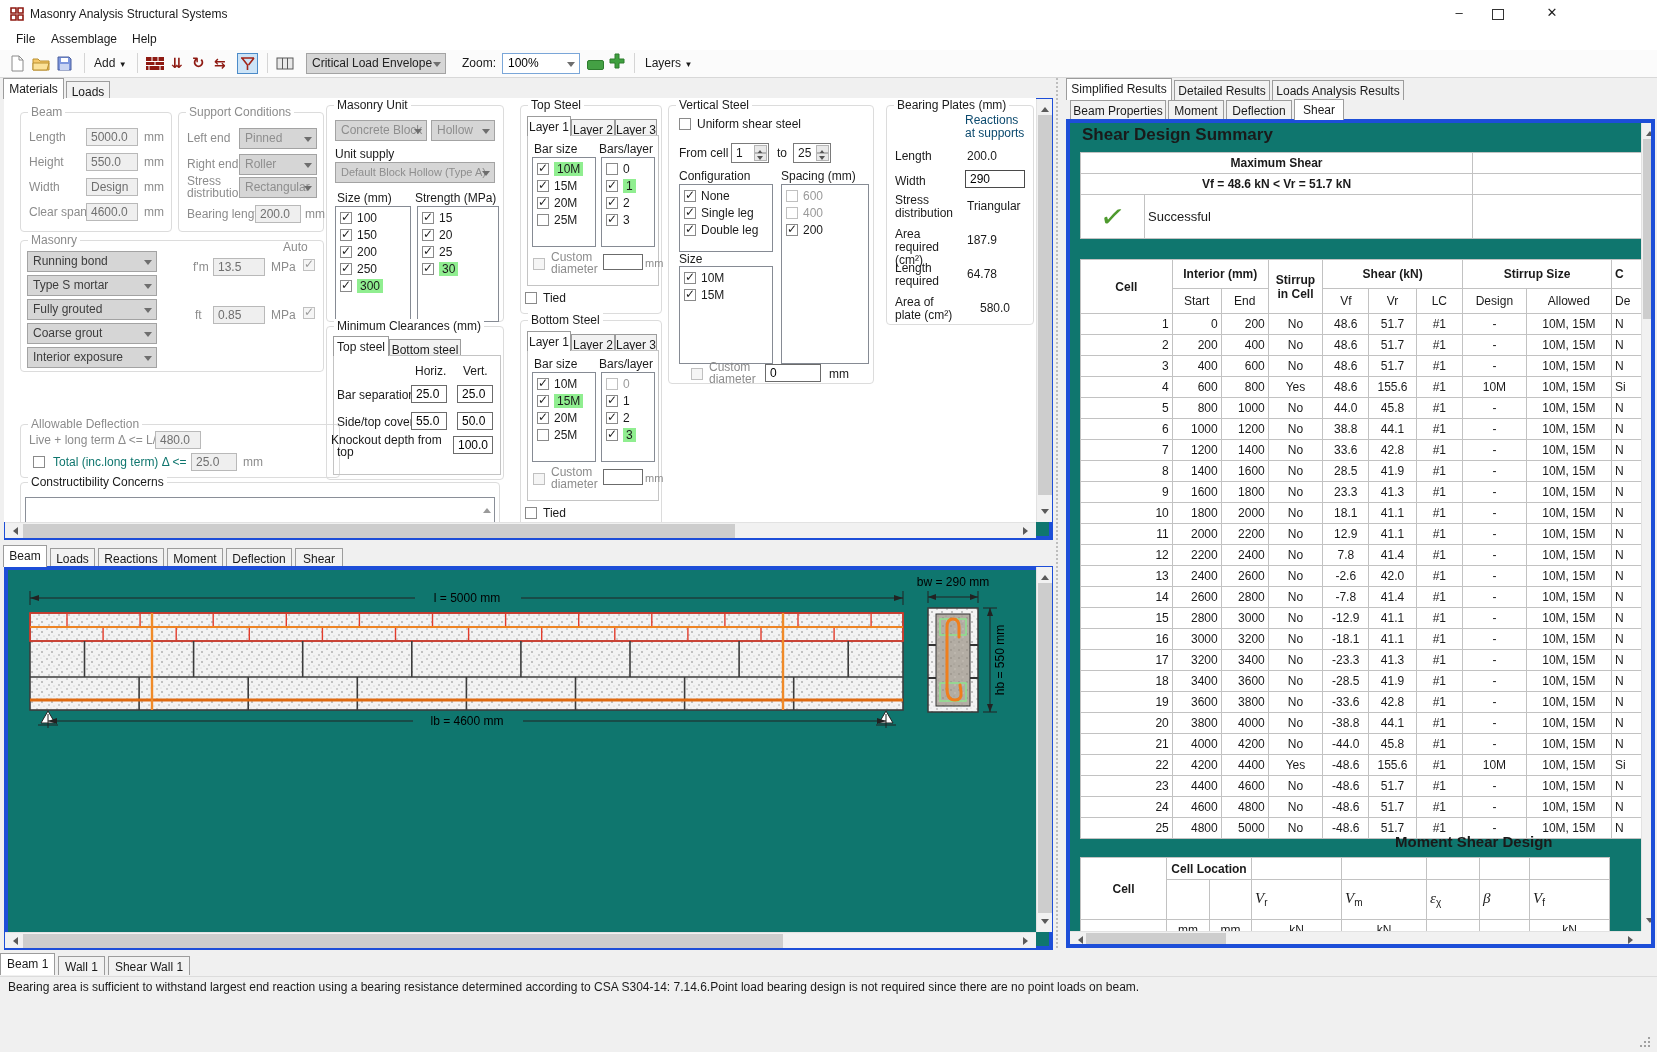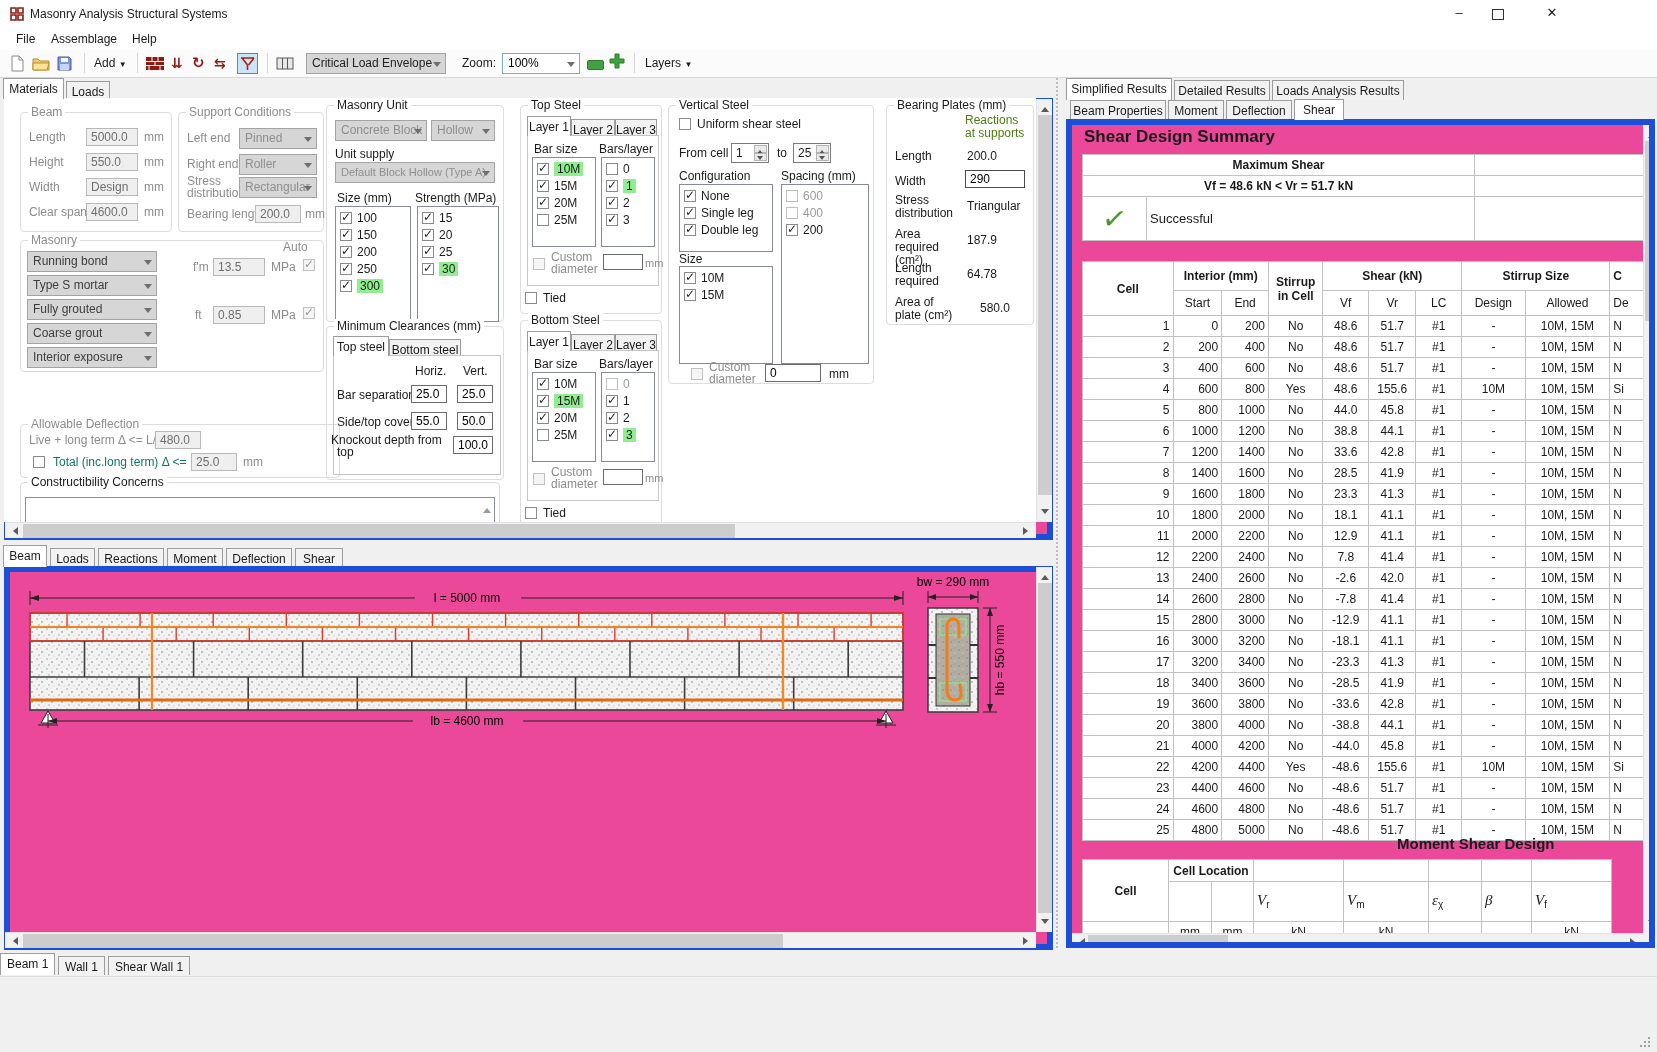--- a/index.html
+++ b/index.html
@@ -20,21 +20,21 @@
 .grp>.gt{position:absolute;top:-8px;left:7px;background:#fff;padding:0 3px;white-space:nowrap;font-size:12px}
 .lb{position:absolute;border:1px solid #868b94;background:#fff;overflow:hidden;padding:2px 1px}
 .lrow{display:flex;align-items:center;height:17px;gap:5px;padding-left:3px}
 .cbi{width:12px;height:12px;border:1px solid #8a8a8a;background:#fff;position:relative;flex:none;box-sizing:border-box}
 .cbi.ck::before{content:"✓";position:absolute;left:0;top:-3px;font-size:12px;font-weight:bold;color:#222}
 .cbi.dis{border-color:#c0c0c0}
 .hl{background:#90ee90;padding:0 3px}
 .gtx{color:#9a9a9a}
 .tab{position:absolute;box-sizing:border-box;background:#f2f2f2;border:1px solid #9c9c9c;border-bottom:none;font-size:12px;text-align:center;padding-top:3px;overflow:hidden;white-space:nowrap}
 .tab.act{background:#fff;z-index:3;font-size:12px}
-.panel{position:absolute;background:#ec4899;border:6px solid #1d4ed8;box-sizing:border-box}
+.panel{position:absolute;background:#0f766e;border:4px solid #1d4ed8;box-sizing:border-box}
 .sb{position:absolute;background:#f1f1f1;box-sizing:border-box}
 .thumb{position:absolute;background:#cdcdcd}
 .tri{position:absolute;width:0;height:0;border:4px solid transparent}
 .spin{position:absolute;height:20px;width:38px;background:#fff;border:1px solid #7a7a7a;box-sizing:border-box;font-size:12px;padding:2px 0 0 4px}
 .spb{position:absolute;right:1px;width:13px;height:8px;background:#e9e9e9;border:1px solid #b5b5b5;box-sizing:border-box}
 table.res{border-collapse:collapse;position:absolute;table-layout:fixed;background:#fff}
 .res td,.res th{border:1px solid #c2c2c2;font-size:12px;padding:0 3px;overflow:hidden;white-space:nowrap;height:20px}
 .res th{font-weight:bold}
 .ar{text-align:right;padding-right:9px}.ac{text-align:center}.al{text-align:left}
 .mico{position:absolute;color:#8e1a12;font-weight:bold}
@@ -411,21 +411,21 @@
       </div>
     <span class="cb dis" style="left:22px;top:262px"></span>
     <span class="lbl g" style="left:40px;top:255px">Custom</span>
     <span class="lbl g" style="left:40px;top:267px">diameter</span>
     <div class="tb en" style="left:96px;top:258px;width:56px">0</div>
     <span class="lbl" style="left:160px;top:262px">mm</span>
   </div>
 
   <div class="grp" style="left:882px;top:7px;width:146px;height:218px">
     <span class="gt">Bearing Plates (mm)</span>
-    <span class="lbl" style="left:78px;top:8px;width:62px;white-space:normal;color:#4d7c0f">Reactions at supports</span>
+    <span class="lbl" style="left:78px;top:8px;width:62px;white-space:normal;color:#0c4a6e">Reactions at supports</span>
     <span class="lbl" style="left:8px;top:44px">Length</span>
     <span class="lbl" style="left:80px;top:44px">200.0</span>
     <span class="lbl" style="left:8px;top:69px">Width</span>
     <div class="tb en" style="left:78px;top:64px;width:60px;border-color:#4a4a4a">290</div>
     <span class="lbl" style="left:8px;top:88px;width:64px;white-space:normal">Stress distribution</span>
     <span class="lbl" style="left:80px;top:94px">Triangular</span>
     <span class="lbl" style="left:8px;top:122px;width:68px;white-space:normal">Area required (cm²)</span>
     <span class="lbl" style="left:80px;top:128px">187.9</span>
     <span class="lbl" style="left:8px;top:156px;width:60px;white-space:normal">Length required</span>
     <span class="lbl" style="left:80px;top:162px">64.78</span>
@@ -590,20 +590,21 @@
   <span class="tri" style="left:4px;top:4px;border-right:5px solid #5a5a5a"></span>
   <div class="thumb" style="left:18px;top:1px;width:760px;height:14px"></div>
   <span class="tri" style="right:4px;top:4px;border-left:5px solid #5a5a5a"></span>
 </div>
 
 <span class="tab act" style="left:0px;top:953px;width:55px;height:22px;text-align:left;padding-left:6px">Beam 1</span>
 <span class="tab" style="left:58px;top:956px;width:47px;height:19px">Wall 1</span>
 <span class="tab" style="left:108px;top:956px;width:82px;height:19px">Shear Wall 1</span>
 
 <div class="abs" style="left:0;top:976px;width:1657px;height:76px;background:#f0f0f0;border-top:1px solid #dcdcdc">
+  <span class="lbl" style="left:8px;top:4px">Bearing area is sufficient to withstand largest end reaction using a bearing resistance determined according to CSA S304-14: 7.14.6.Point load bearing design is not required since there are no point loads on beam.</span>
   <span class="abs" style="left:1640px;top:60px;width:10px;height:10px;background:
     radial-gradient(circle at 9px 1px,#a0a0a0 1.2px,transparent 1.4px),
     radial-gradient(circle at 9px 5px,#a0a0a0 1.2px,transparent 1.4px),
     radial-gradient(circle at 5px 5px,#a0a0a0 1.2px,transparent 1.4px),
     radial-gradient(circle at 9px 9px,#a0a0a0 1.2px,transparent 1.4px),
     radial-gradient(circle at 5px 9px,#a0a0a0 1.2px,transparent 1.4px),
     radial-gradient(circle at 1px 9px,#a0a0a0 1.2px,transparent 1.4px)"></span>
 </div>
 
 <div class="abs" style="left:1056px;top:78px;width:4px;height:870px;border-left:2px dotted #bdbdbd"></div>

